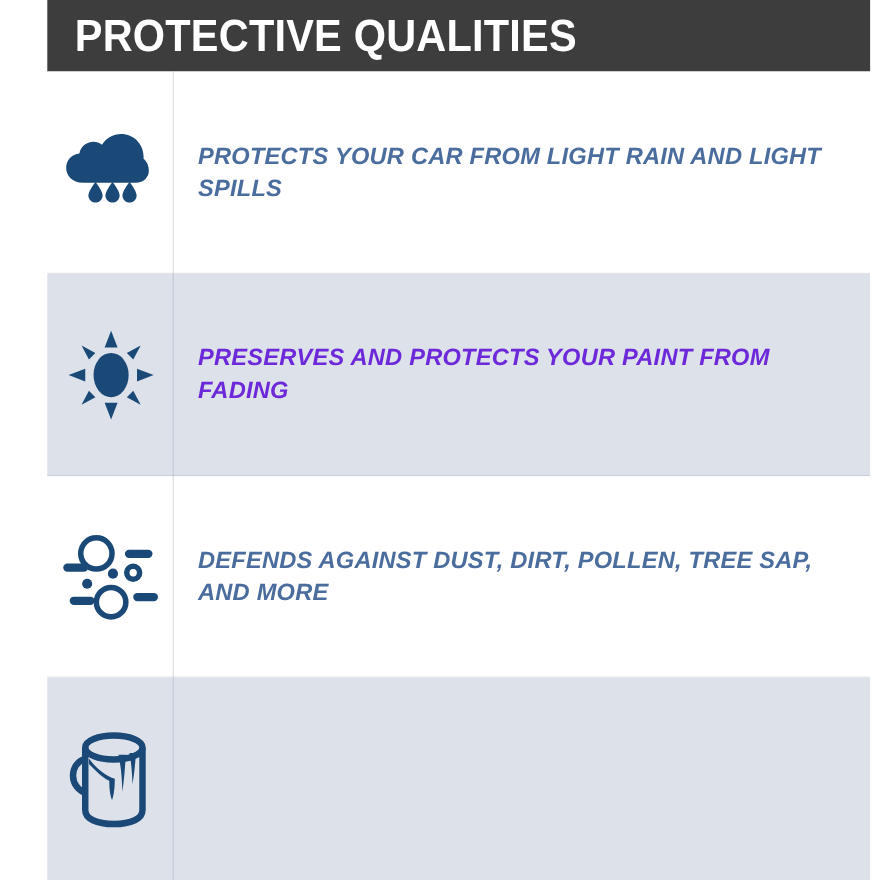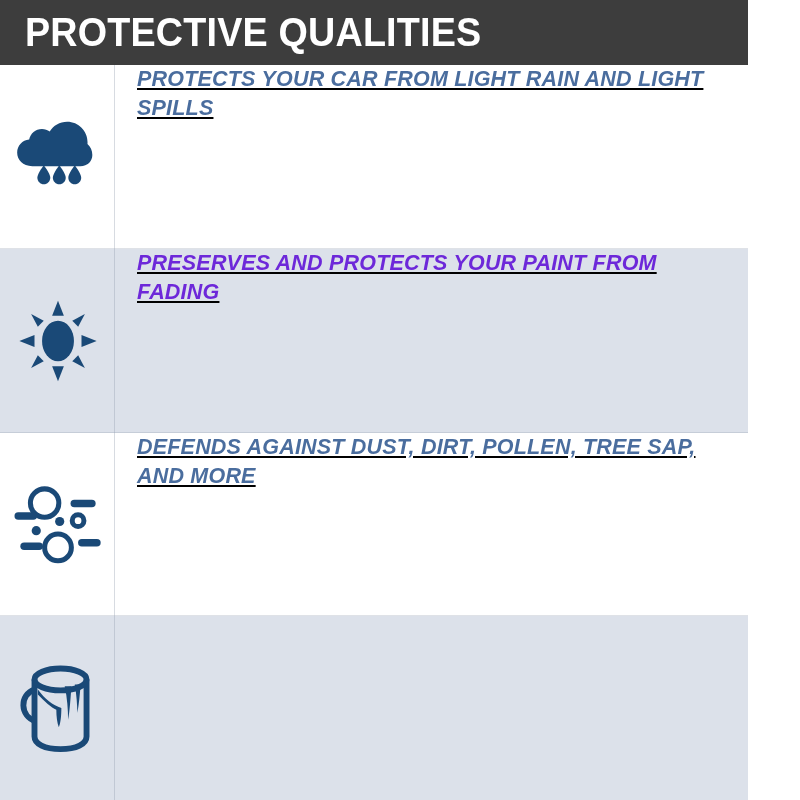--- a/index.html
+++ b/index.html
@@ -14,20 +14,21 @@
     overflow: hidden;
   }
 
   #infographic {
     width: 748px;
     height: 800px;
     position: relative;
     display: flex;
     flex-direction: column;
     background: #ffffff;
+    margin-left: 43px;
   }
 
   
   #header {
     height: 65px;
     min-height: 65px;
     background: #3d3d3d;
     display: flex;
     align-items: center;
     padding-left: 25px;
@@ -88,23 +89,23 @@
     top: 0;
     bottom: 0;
     width: 1px;
     background: rgba(150,160,175,0.38);
   }
   .icon-cell svg { display: block; }
 
   .text-cell {
     flex: 1;
     display: flex;
+    align-items: center;
     padding: 0 22px 0 22px;
     box-sizing: border-box;
-    text-decoration: underline;
   }
   .row-text {
     font-size: 21.5px;
     font-weight: bold;
     font-style: italic;
     line-height: 1.36;
     letter-spacing: 0.2px;
     text-transform: uppercase;
   }
   .txt-blue { color: #4a6d9e; }

